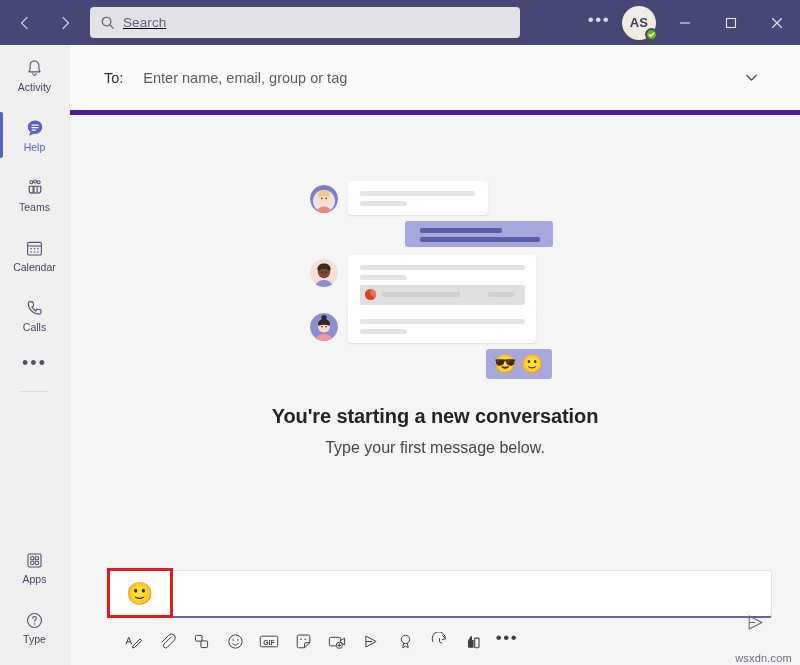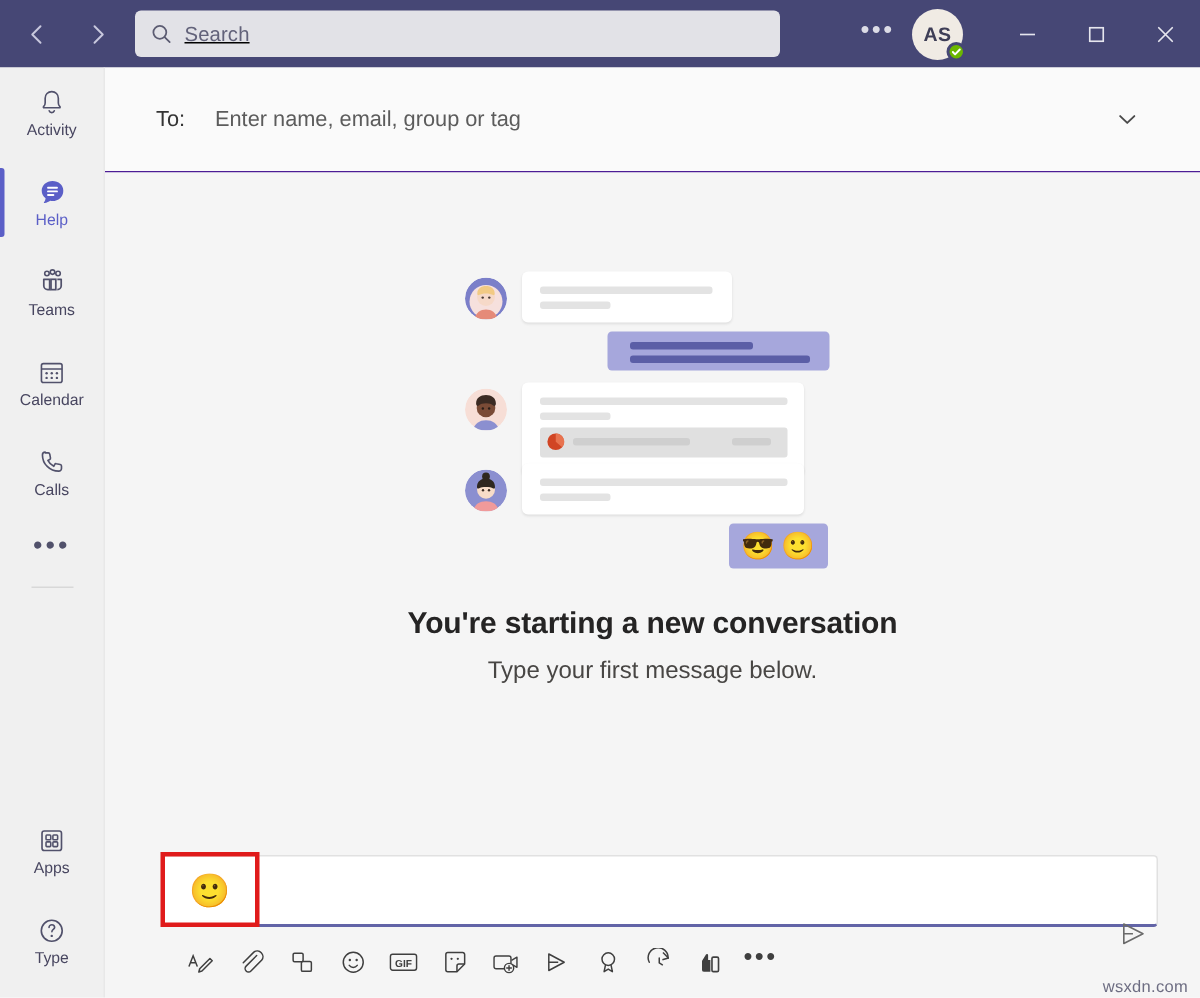--- a/index.html
+++ b/index.html
@@ -48,21 +48,21 @@
   .tb-right {
     position: absolute; right: 0; top: 0;
     height: 45px; display: flex; align-items: center;
   }
   .tb-ellipsis {
     width: 34px; height: 34px; margin-right: 6px;
     display: flex; align-items: center; justify-content: center;
     color: #dcdce6; font-size: 17px; letter-spacing: 1.6px;
     cursor: pointer; padding-bottom: 6px;
   }
-  .avatar-wrap { position: relative; width: 34px; height: 34px; margin-right: 20px; cursor: pointer; }
+  .avatar-wrap { position: relative; width: 34px; height: 34px; margin-right: 6px; cursor: pointer; }
   .avatar {
     width: 34px; height: 34px; border-radius: 50%;
     background: #f0ebe4; color: #3e3e56;
     font-size: 13px; font-weight: 600;
     display: flex; align-items: center; justify-content: center;
     letter-spacing: .3px;
   }
   .presence {
     position: absolute; right: -2px; bottom: -1px;
     width: 13px; height: 13px; border-radius: 50%;
@@ -106,21 +106,21 @@
     padding-bottom: 8px;
   }
   .rail-divider { width: 28px; height: 1px; background: #d8d8d8; margin: 2px 0 4px; }
   .rail-bottom { margin-top: auto; display: flex; flex-direction: column; align-items: center; padding-bottom: 8px; }
 
   
   .tobar {
     position: absolute; left: 70px; top: 45px;
     width: 730px; height: 70px;
     background: #fafafa;
-    border-bottom: 1px solid #4c1d95;
+    border-bottom: 5px solid #4c1d95;
     display: flex; align-items: center;
     padding: 0 34px 0 34px;
   }
   .to-label { font-size: 14.5px; color: #343434; margin-right: 20px; }
   .to-input {
     flex: 1; font-size: 14.5px; color: #0f766e;
     background: transparent; border: 0; outline: 0;
     font-family: "Liberation Sans", sans-serif;
   }
   .to-input::placeholder { color: #5c5c5c; opacity: 1; }

